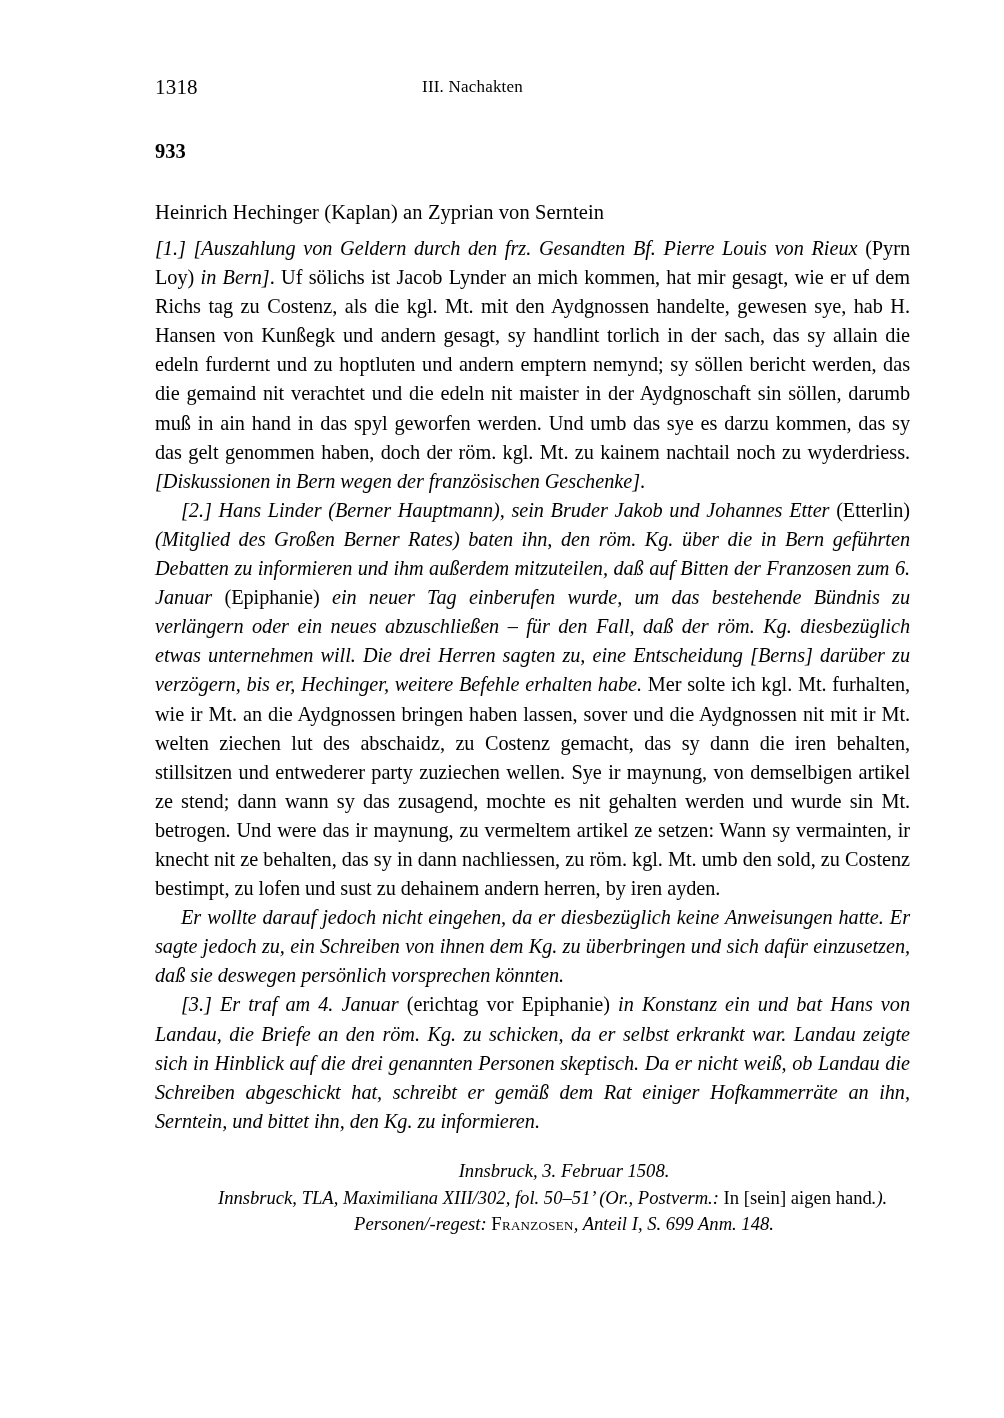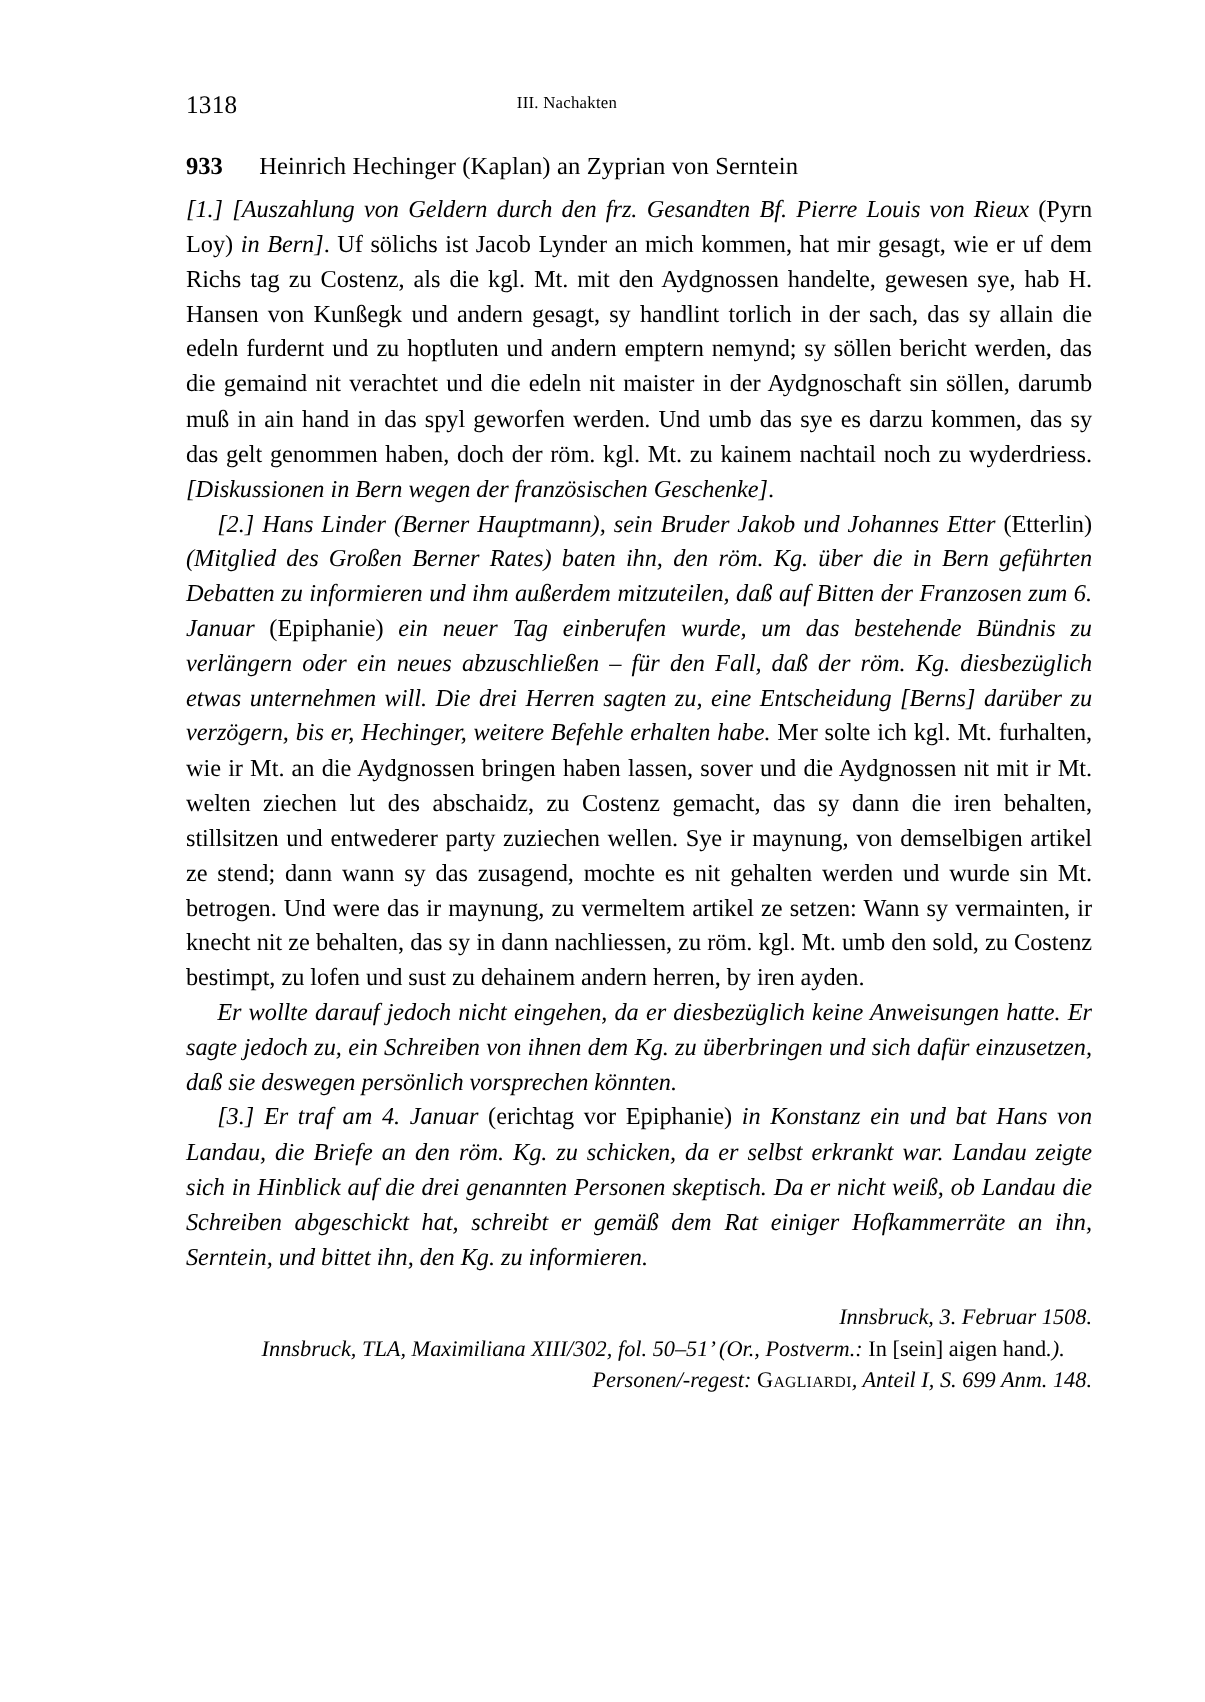--- a/index.html
+++ b/index.html
@@ -43,33 +43,34 @@
     top: 0;
     font-size: 21px;
     letter-spacing: 0.2px;
   }
   .runhead .runtitle {
     position: absolute;
     left: 0;
     top: 0;
     width: 755px;
     text-align: center;
-    font-size: 14px;
+    font-size: 17px;
     letter-spacing: 0.2px;
     transform: translateX(-60px);
   }
 
   
   .doc-heading {
-    margin-top: 24px;
+    margin-top: 36px;
     font-weight: bold;
     font-size: 20.5px;
     line-height: 26px;
     display: flex;
     align-items: flex-start;
+    flex-direction: column;
   }
   .doc-heading .docnum {
     width: 61px;
     flex: 0 0 61px;
     font-weight: bold;
   }
   .doc-heading .doctitle {
     flex: 1 1 auto;
     font-weight: normal;
     letter-spacing: 0.1px;
@@ -102,21 +103,21 @@
     width: 692px;
   }
   p.app-line {
     margin: 0;
     font-size: 18.6px;
     line-height: 26.6px;
     text-align: justify;
     text-justify: inter-word;
   }
   p.app-line.nojust {
-    text-align: right;
+    text-align: center;
   }
   .smallcaps {
     font-variant: small-caps;
     font-style: normal;
     letter-spacing: 0.3px;
   }
   .roman {
     font-style: normal;
   }
 </style>
@@ -144,17 +145,17 @@
 
       <p class="para indent"><i>Er wollte darauf jedoch nicht eingehen, da er diesbezüglich keine Anweisungen hatte. Er sagte jedoch zu, ein Schreiben von ihnen dem Kg. zu überbringen und sich dafür einzusetzen, daß sie deswegen persönlich vorsprechen könnten.</i></p>
 
       <p class="para indent"><i>[3.]</i><i> Er traf am 4. Januar</i><span class="roman"> (erichtag vor Epiphanie) </span><i>in Konstanz ein und bat Hans von Landau, die Briefe an den röm. Kg. zu schicken, da er selbst erkrankt war. Landau zeigte sich in Hinblick auf die drei genannten Personen skeptisch. Da er nicht weiß, ob Landau die Schreiben abgeschickt hat, schreibt er gemäß dem Rat einiger Hofkammerräte an ihn, Serntein, und bittet ihn, den Kg. zu informieren.</i></p>
 
     </div>
 
     <div class="apparatus">
       <p class="app-line nojust"><i>Innsbruck, 3. Februar 1508.</i></p>
       <p class="app-line"><i>Innsbruck, TLA, Maximiliana XIII/302, fol. 50–51’ (Or., Postverm.:</i><span class="roman"> In [sein] aigen hand</span><i>.).</i></p>
-      <p class="app-line nojust"><i>Personen/-regest:</i> <span class="smallcaps">Gagliardi</span><i>, Anteil I, S. 699 Anm. 148.</i></p>
+      <p class="app-line nojust"><i>Personen/-regest:</i> <span class="smallcaps">Franzosen</span><i>, Anteil I, S. 699 Anm. 148.</i></p>
     </div>
 
   </div>
 </div>
 
 </body></html>

